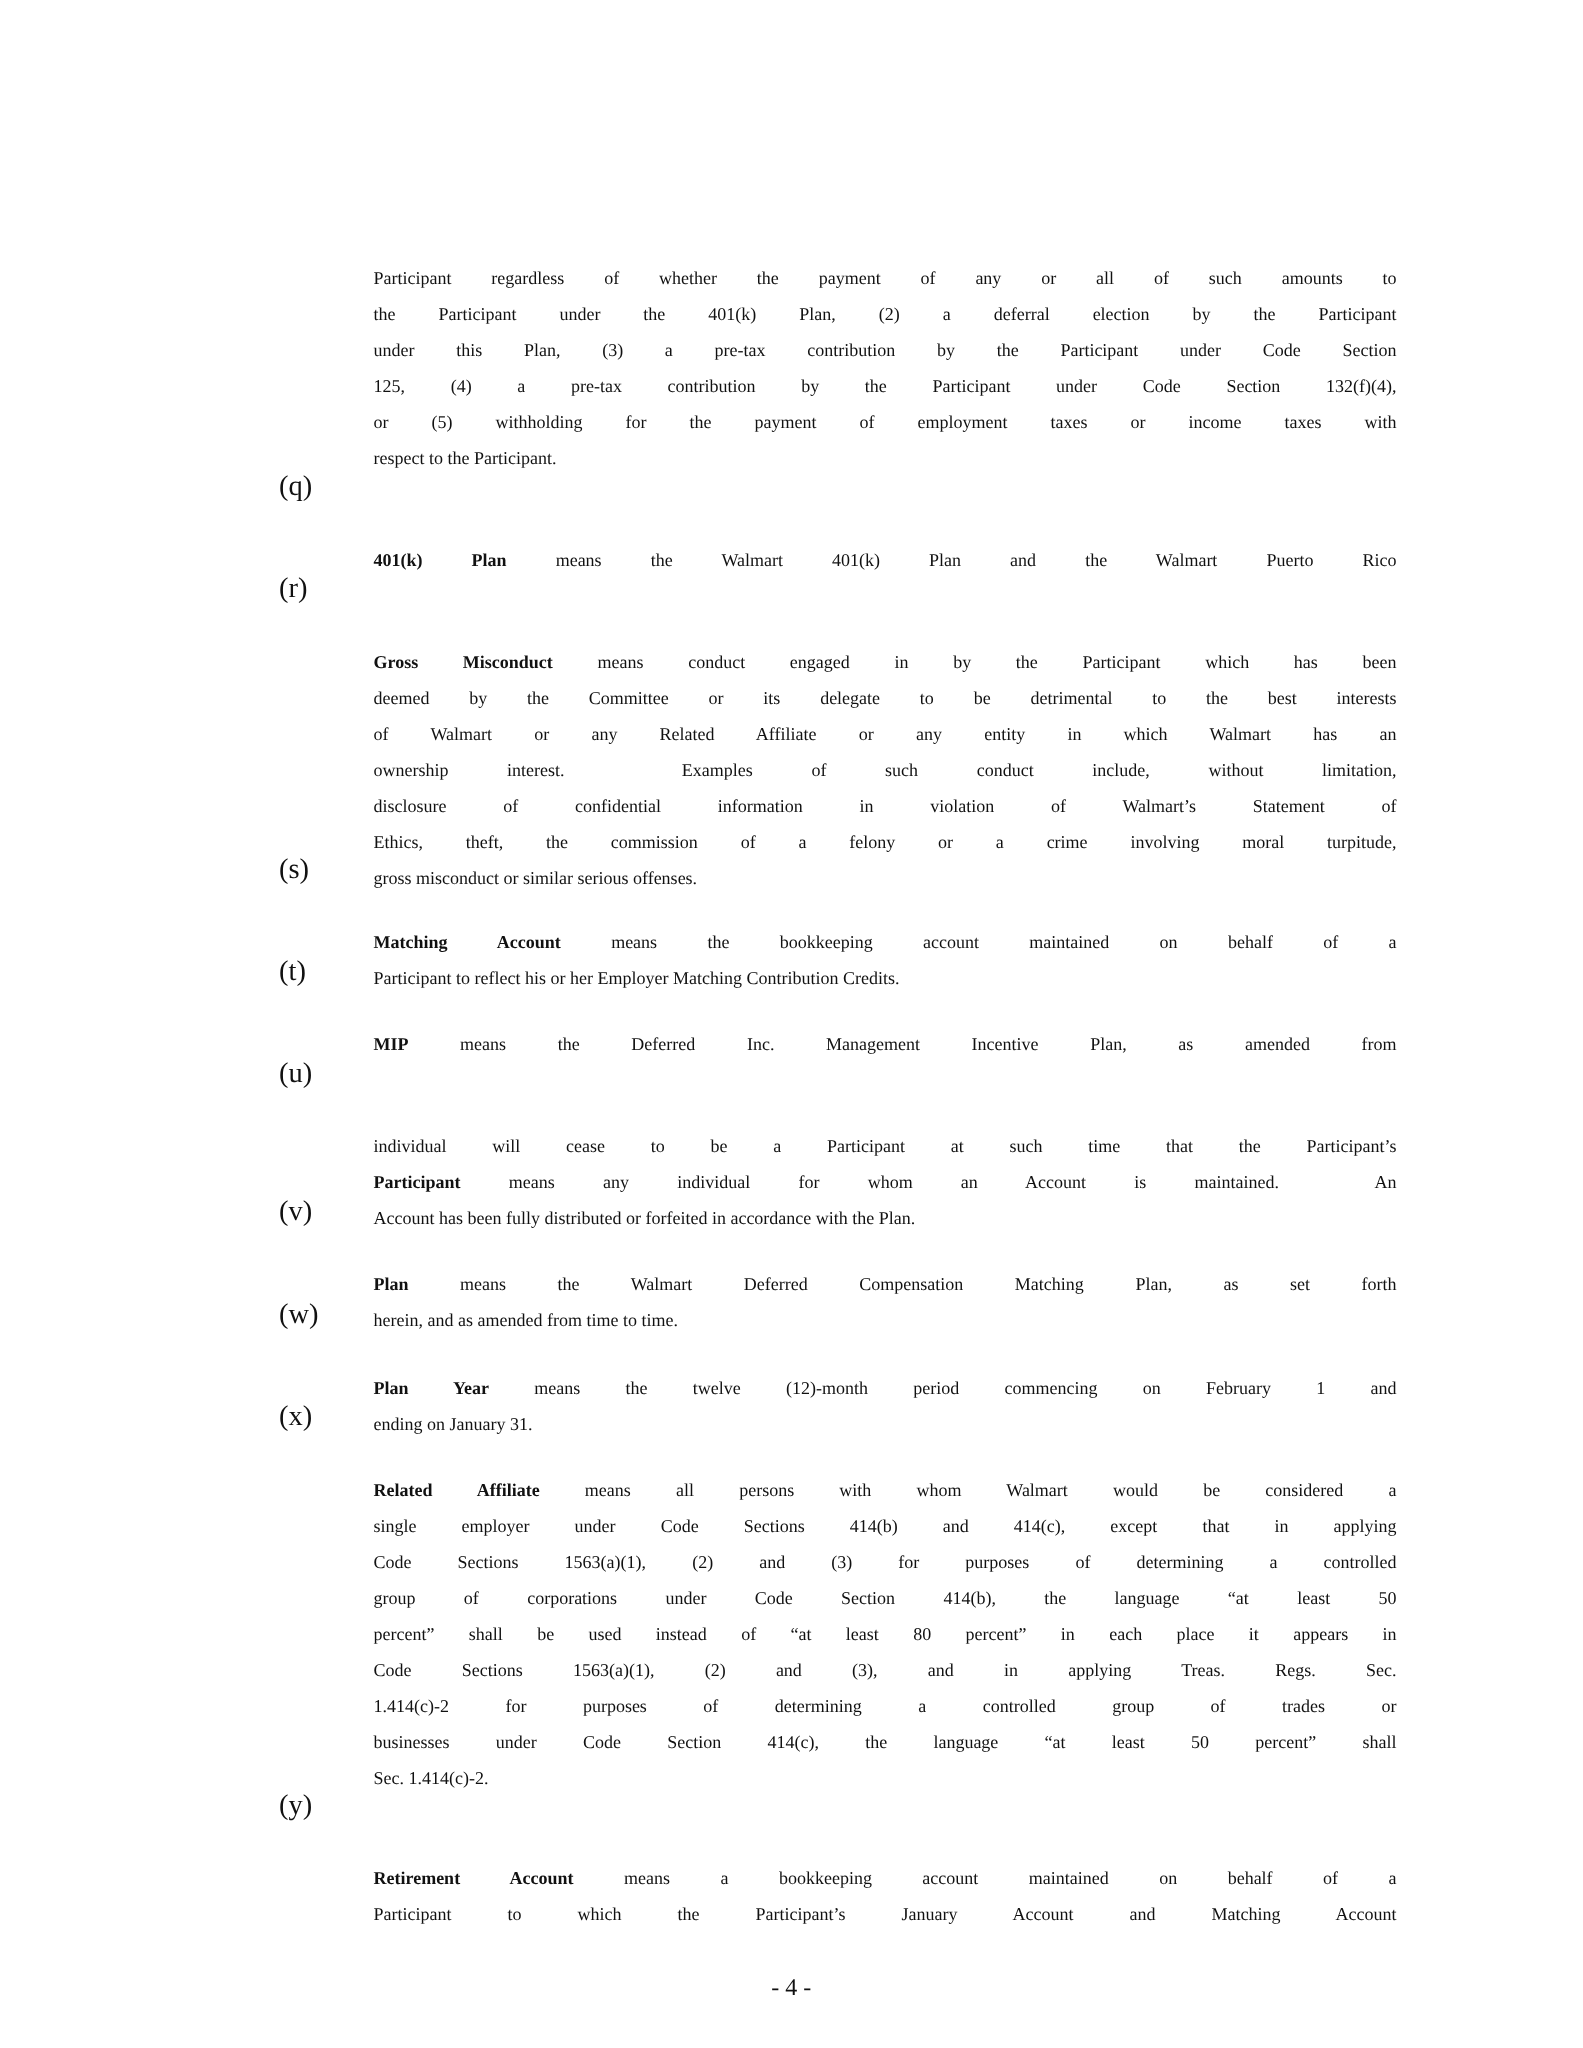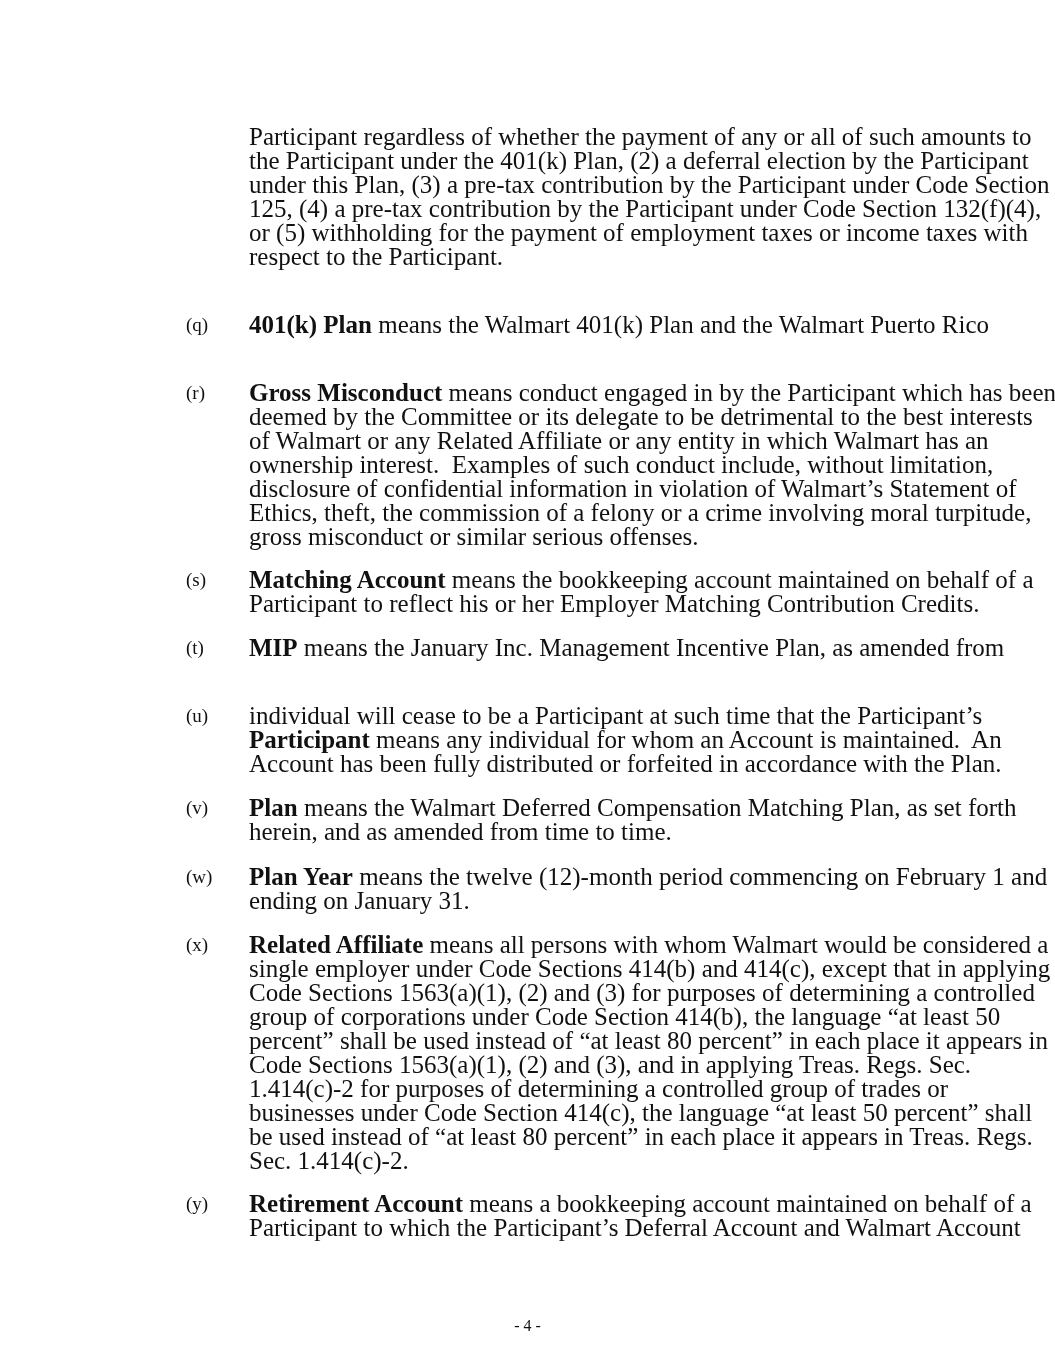--- a/index.html
+++ b/index.html
@@ -1,21 +1,21 @@
 <!DOCTYPE html>
 <html><head>
 <meta charset="utf-8">
 <style>
   html, body { margin: 0; padding: 0; background: #ffffff; }
   body { width: 1055px; height: 1365px; position: relative; overflow: hidden;
          font-family: "Liberation Serif", "DejaVu Serif", serif; color: #111; }
   .para { position: absolute; left: 0; width: 1055px; }
   .label { position: absolute; left: 186px; font-size: 19px; line-height: 24px; }
-  .body { position: absolute; left: 249px; width: 682px; font-size: 25px; line-height: 24px;
-          text-align: justify; text-align-last: left; }
+  .body { position: absolute; left: 249px; width: 682px; font-size: 12px; line-height: 24px;
+          text-align: justify; text-align-last: left; margin-top: 48px; }
   .body .line { display: block; text-align: justify; text-align-last: justify; white-space: nowrap; overflow: visible; }
   .body .line.last { text-align-last: left; }
   .term { font-weight: bold; }
   .footer { position: absolute; top: 1317px; left: 0; width: 1055px; text-align: center;
             font-size: 16px; }
 </style>
 </head>
 <body>
 
 <div class="para" style="top:125px;">
@@ -53,21 +53,21 @@
   <span class="label">(s)</span>
   <div class="body">
     <span class="line"><span class="term">Matching Account</span><span> means the bookkeeping account maintained on behalf of a</span></span>
     <span class="line last">Participant to reflect his or her Employer Matching Contribution Credits.</span>
   </div>
 </div>
 
 <div class="para" style="top:636px;">
   <span class="label">(t)</span>
   <div class="body">
-    <span class="line"><span class="term">MIP</span><span> means the January Inc. Management Incentive Plan, as amended from</span></span>
+    <span class="line"><span class="term">MIP</span><span> means the Deferred Inc. Management Incentive Plan, as amended from</span></span>
   </div>
 </div>
 
 <div class="para" style="top:704px;">
   <span class="label">(u)</span>
   <div class="body">
     <span class="line">individual will cease to be a Participant at such time that the Participant’s</span>
     <span class="line" style="white-space:pre;"><span class="term">Participant</span><span> means any individual for whom an Account is maintained.  An</span></span>
     <span class="line last">Account has been fully distributed or forfeited in accordance with the Plan.</span>
   </div>
@@ -93,26 +93,25 @@
   <span class="label">(x)</span>
   <div class="body">
     <span class="line"><span class="term">Related Affiliate</span><span> means all persons with whom Walmart would be considered a</span></span>
     <span class="line">single employer under Code Sections 414(b) and 414(c), except that in applying</span>
     <span class="line">Code Sections 1563(a)(1), (2) and (3) for purposes of determining a controlled</span>
     <span class="line">group of corporations under Code Section 414(b), the language “at least 50</span>
     <span class="line">percent” shall be used instead of “at least 80 percent” in each place it appears in</span>
     <span class="line">Code Sections 1563(a)(1), (2) and (3), and in applying Treas. Regs. Sec.</span>
     <span class="line">1.414(c)-2 for purposes of determining a controlled group of trades or</span>
     <span class="line">businesses under Code Section 414(c), the language “at least 50 percent” shall</span>
-    <span class="line">be used instead of “at least 80 percent” in each place it appears in Treas. Regs.</span>
     <span class="line last">Sec. 1.414(c)-2.</span>
   </div>
 </div>
 
 <div class="para" style="top:1192px;">
   <span class="label">(y)</span>
   <div class="body">
     <span class="line"><span class="term">Retirement Account</span><span> means a bookkeeping account maintained on behalf of a</span></span>
-    <span class="line">Participant to which the Participant’s Deferral Account and Walmart Account</span>
+    <span class="line">Participant to which the Participant’s January Account and Matching Account</span>
   </div>
 </div>
 
 <div class="footer">- 4 -</div>
 
 </body></html>

